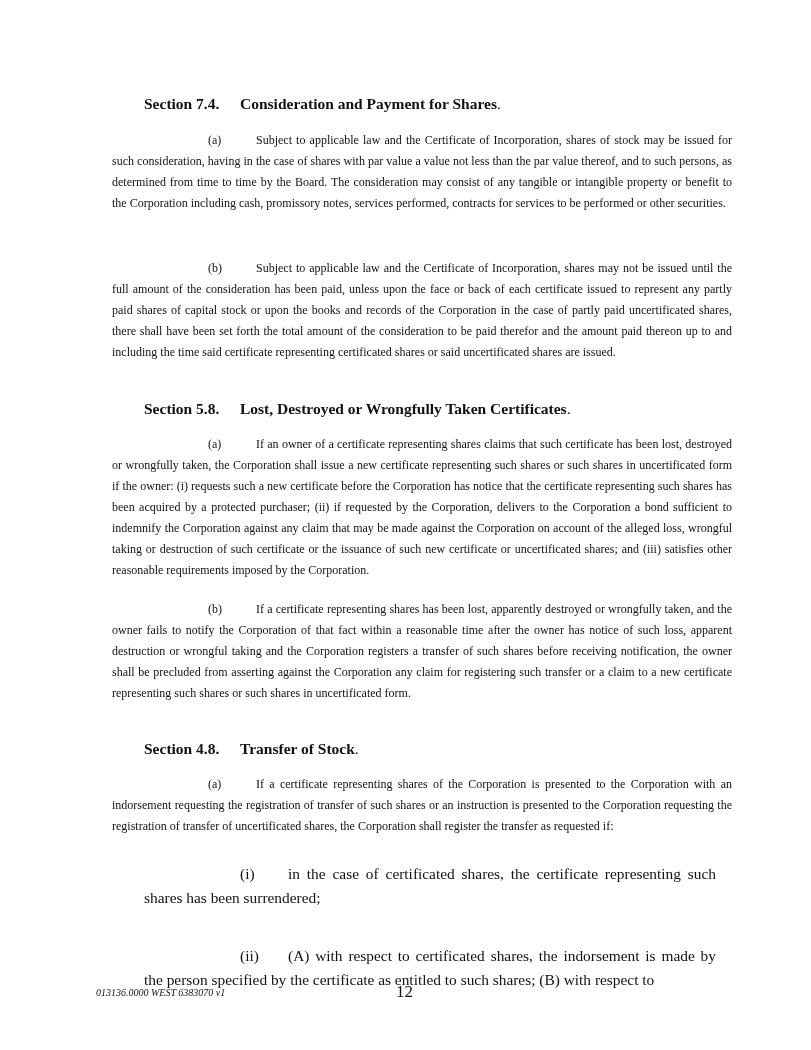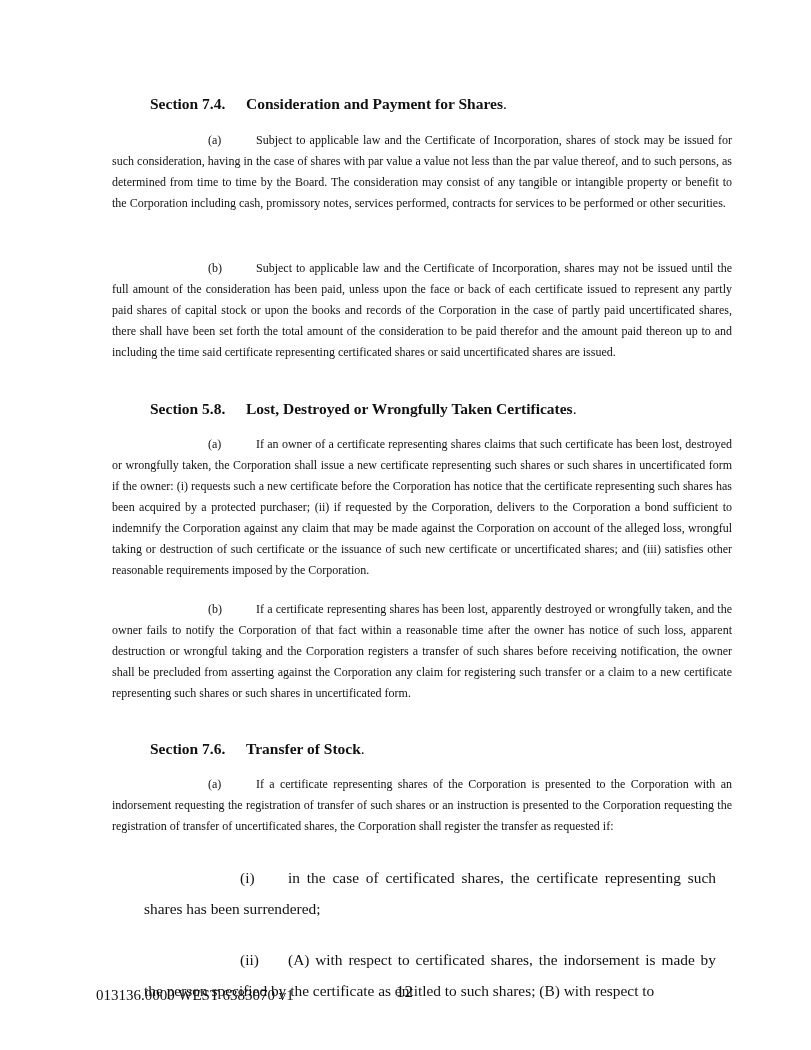--- a/index.html
+++ b/index.html
@@ -1,26 +1,26 @@
 <!DOCTYPE html>
 <html><head>
 <meta charset="utf-8">
 <style>
   html, body { margin:0; padding:0; background:#ffffff; }
   body { width:811px; height:1050px; position:relative; overflow:hidden;
          font-family:"Liberation Serif", serif; color:#111; }
   .page { position:absolute; left:96px; top:0; width:620px; }
-  .heading { position:absolute; left:48px; font-weight:bold; font-size:15.5px; white-space:nowrap;margin-left:6px; }
+  .heading { position:absolute; left:48px; font-weight:bold; font-size:15.5px; white-space:nowrap; }
   .heading .num { display:inline-block; width:96px; }
   .heading .dot { font-weight:normal; }
   .para { position:absolute; left:16px; width:620px; font-size:12px; line-height:21px; text-align:justify; }
   .para .lbl { display:inline-block; width:48px; margin-left:96px; }
-  .sub { position:absolute; left:48px; width:572px; font-size:15.4px; line-height:31px; text-align:justify; }
+  .sub { position:absolute; left:48px; width:572px; font-size:15.4px; line-height:24px; text-align:justify; }
   .sub .lbl { display:inline-block; width:48px; margin-left:96px; }
-  .footer-id { position:absolute; left:96px; top:987px; font-size:15px; }
+  .footer-id { position:absolute; left:96px; top:987px; font-size:10px;font-style:italic; }
   .footer-page { position:absolute; left:396px; top:982px; font-size:17px;text-align:center; }
 </style>
 </head>
 <body>
 
 <div class="page">
 
   <div class="heading" style="top:95px">
     <span class="num">Section 7.4.</span><span>Consideration and Payment for Shares</span><span class="dot">.</span>
   </div>
@@ -35,21 +35,21 @@
     <span class="num">Section 5.8.</span><span>Lost, Destroyed or Wrongfully Taken Certificates</span><span class="dot">.</span>
   </div>
   <div class="para" style="top:434px">
     <span class="lbl">(a)</span><span>If an owner of a certificate representing shares claims that such certificate has been lost, destroyed or wrongfully taken, the Corporation shall issue a new certificate representing such shares or such shares in uncertificated form if the owner: (i) requests such a new certificate before the Corporation has notice that the certificate representing such shares has been acquired by a protected purchaser; (ii) if requested by the Corporation, delivers to the Corporation a bond sufficient to indemnify the Corporation against any claim that may be made against the Corporation on account of the alleged loss, wrongful taking or destruction of such certificate or the issuance of such new certificate or uncertificated shares; and (iii) satisfies other reasonable requirements imposed by the Corporation.</span>
   </div>
   <div class="para" style="top:599px">
     <span class="lbl">(b)</span><span>If a certificate representing shares has been lost, apparently destroyed or wrongfully taken, and the owner fails to notify the Corporation of that fact within a reasonable time after the owner has notice of such loss, apparent destruction or wrongful taking and the Corporation registers a transfer of such shares before receiving notification, the owner shall be precluded from asserting against the Corporation any claim for registering such transfer or a claim to a new certificate representing such shares or such shares in uncertificated form.</span>
   </div>
 
   <div class="heading" style="top:740px">
-    <span class="num">Section 7.6.</span><span>Transfer of Stock</span><span class="dot">.</span>
+    <span class="num">Section 4.8.</span><span>Transfer of Stock</span><span class="dot">.</span>
   </div>
   <div class="para" style="top:774px">
     <span class="lbl">(a)</span><span>If a certificate representing shares of the Corporation is presented to the Corporation with an indorsement requesting the registration of transfer of such shares or an instruction is presented to the Corporation requesting the registration of transfer of uncertificated shares, the Corporation shall register the transfer as requested if:</span>
   </div>
   <div class="sub" style="top:862px">
     <span class="lbl">(i)</span><span>in the case of certificated shares, the certificate representing such shares has been surrendered;</span>
   </div>
   <div class="sub" style="top:944px">
     <span class="lbl">(ii)</span><span>(A) with respect to certificated shares, the indorsement is made by the person specified by the certificate as entitled to such shares; (B) with respect to</span>
   </div>

